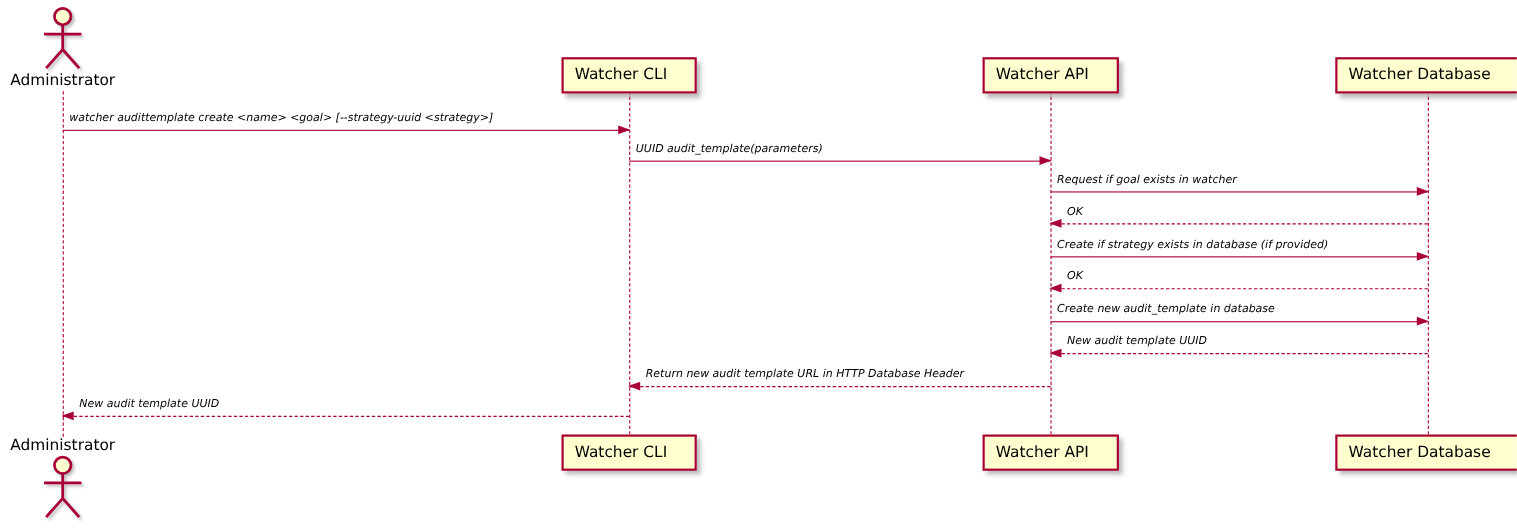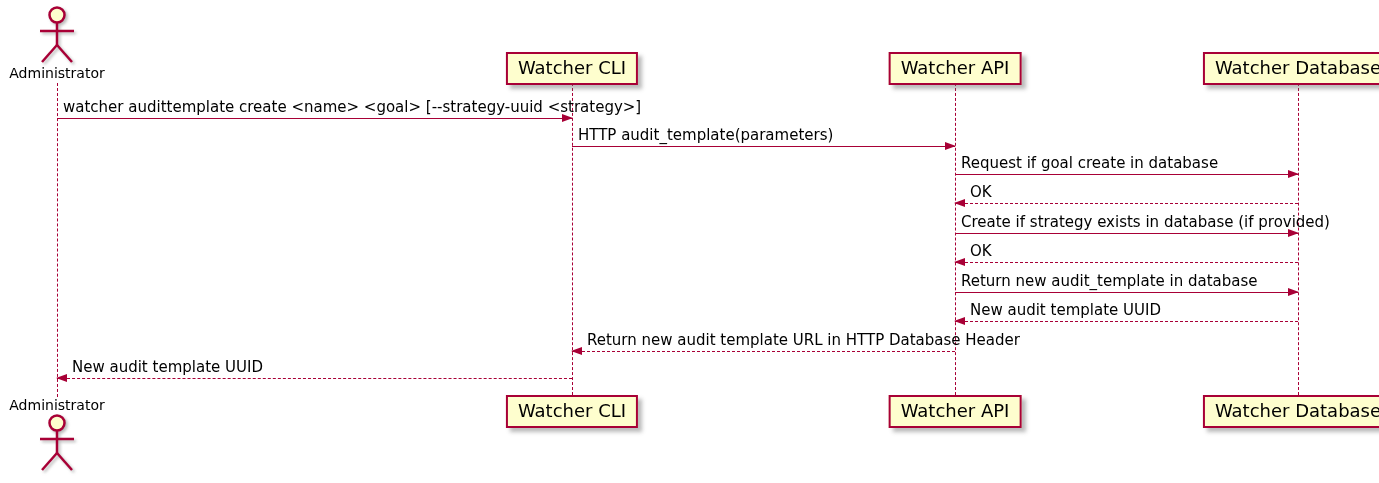--- a/index.html
+++ b/index.html
@@ -21,22 +21,22 @@
     position:absolute;
     width:0;
     border-left:1px dashed var(--accent);
   }
   .participant{
     position:absolute;
     transform:translateX(-50%);
     background:var(--fill);
     border:2px solid var(--accent);
     box-shadow:4px 4px 4px rgba(105,105,105,0.45);
-    padding:5px 10px 6px 10px;
-    font-size:18px;
+    padding:5px 25px 6px 10px;
+    font-size:14px;
     line-height:18px;
     white-space:nowrap;
   }
   .actor-label{
     position:absolute;
     transform:translateX(-50%);
     font-size:14px;
     line-height:16px;
     white-space:nowrap;
   }
@@ -47,23 +47,24 @@
   .msg{position:absolute;height:0;}
   .msg-line{
     position:absolute;left:0;right:0;top:0;height:0;
     border-top:1px solid var(--accent);
   }
   .msg.dashed .msg-line{border-top:1px dashed var(--accent);}
   .msg-label{
     position:absolute;
     left:6px;
     bottom:3px;
-    font-size:15px;
+    font-size:10px;
     line-height:15px;
     white-space:nowrap;
+    font-style:italic;
   }
   .msg.dashed .msg-label{left:15px;}
   .arrow{position:absolute;width:0;height:0;top:-4px;}
   .arrow.right{
     right:-1px;
     border-left:11px solid var(--accent);
     border-top:4px solid transparent;
     border-bottom:4px solid transparent;
   }
   .arrow.left{
@@ -98,27 +99,27 @@
   <div class="participant" style="left:955px;top:52px;">Watcher API</div>
   <div class="participant" style="left:1298px;top:52px;">Watcher Database</div>
 
   <div class="msg solid" style="left:57px;top:118px;width:515px;">
     <div class="msg-label">watcher audittemplate create &lt;name&gt; &lt;goal&gt; [--strategy-uuid &lt;strategy&gt;]</div>
     <div class="msg-line"></div>
     <div class="arrow right"></div>
   </div>
 
   <div class="msg solid" style="left:572px;top:146px;width:383px;">
-    <div class="msg-label">HTTP audit_template(parameters)</div>
+    <div class="msg-label">UUID audit_template(parameters)</div>
     <div class="msg-line"></div>
     <div class="arrow right"></div>
   </div>
 
   <div class="msg solid" style="left:955px;top:174px;width:343px;">
-    <div class="msg-label">Request if goal create in database</div>
+    <div class="msg-label">Request if goal exists in watcher</div>
     <div class="msg-line"></div>
     <div class="arrow right"></div>
   </div>
 
   <div class="msg dashed" style="left:955px;top:203px;width:343px;">
     <div class="msg-label">OK</div>
     <div class="msg-line"></div>
     <div class="arrow left"></div>
   </div>
 
@@ -128,21 +129,21 @@
     <div class="arrow right"></div>
   </div>
 
   <div class="msg dashed" style="left:955px;top:262px;width:343px;">
     <div class="msg-label">OK</div>
     <div class="msg-line"></div>
     <div class="arrow left"></div>
   </div>
 
   <div class="msg solid" style="left:955px;top:292px;width:343px;">
-    <div class="msg-label">Return new audit_template in database</div>
+    <div class="msg-label">Create new audit_template in database</div>
     <div class="msg-line"></div>
     <div class="arrow right"></div>
   </div>
 
   <div class="msg dashed" style="left:955px;top:321px;width:343px;">
     <div class="msg-label">New audit template UUID</div>
     <div class="msg-line"></div>
     <div class="arrow left"></div>
   </div>
 

